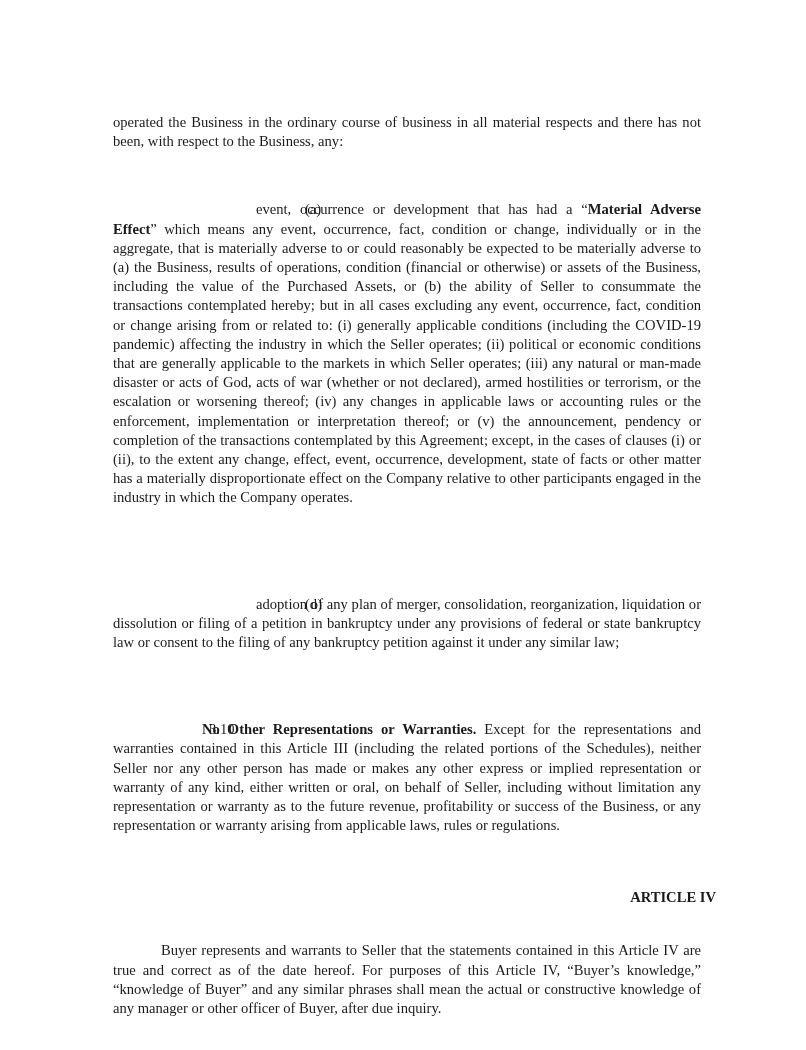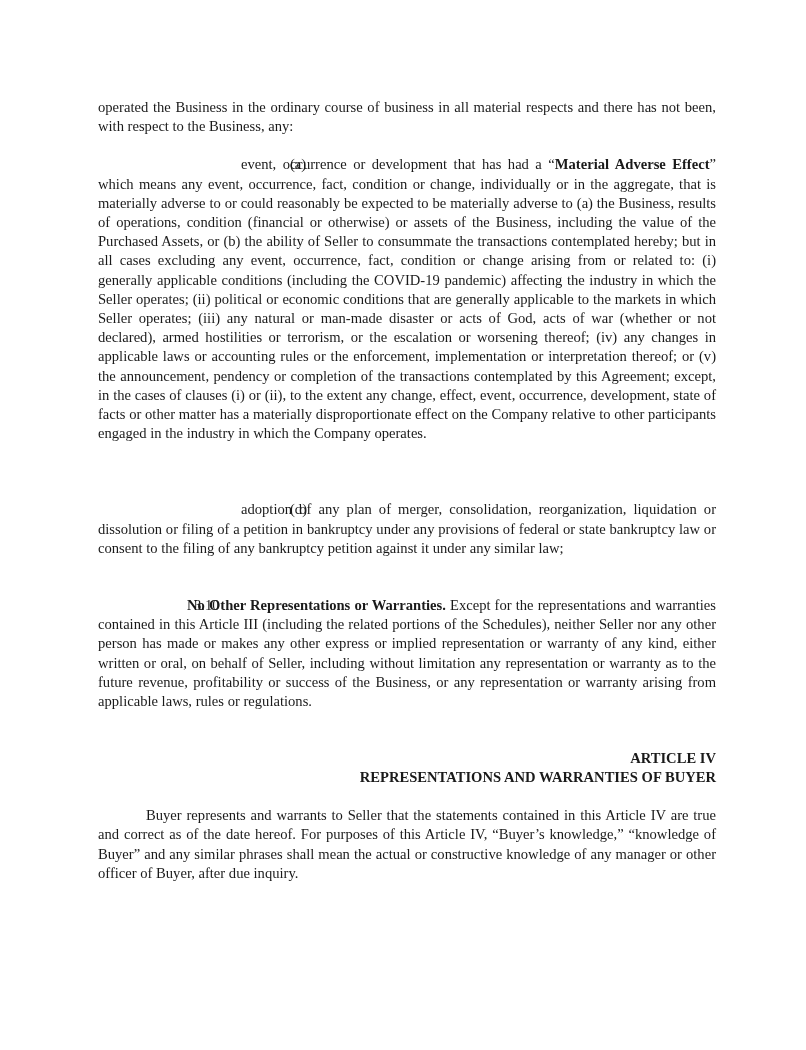--- a/index.html
+++ b/index.html
@@ -17,21 +17,21 @@
     }
     .page {
       position: absolute;
       left: 98px;
       top: 98px;
       width: 618px;
       font-size: 14.6px;
       line-height: 19.2px;
     }
     p {
-      margin: 0;
+      margin: 15px;
       text-align: justify;
       text-align-last: auto;
     }
     .gap { height: 19px; }
     .gap-lg { height: 38px; }
     .clause-first {
       text-indent: 96px;
     }
     .clause-label {
       display: inline-block;
@@ -78,19 +78,18 @@
   <div class="gap"></div>
 
 
   <div class="gap"></div>
 
   <p class="section-first"><span class="section-num">3.10</span><b>No Other Representations or Warranties.</b><span> Except for the representations and warranties contained in this Article III (including the related portions of the Schedules), neither Seller nor any other person has made or makes any other express or implied representation or warranty of any kind, either written or oral, on behalf of Seller, including without limitation any representation or warranty as to the future revenue, profitability or success of the Business, or any representation or warranty arising from applicable laws, rules or regulations.</span></p>
 
   <div class="gap-lg"></div>
 
   <div class="article-head">ARTICLE IV</div>
-  <div class="article-head">REPRESENTATIONS AND WARRANTIES OF BUYER</div>
 
   <div class="gap"></div>
 
   <p class="para-indent">Buyer represents and warrants to Seller that the statements contained in this Article IV are true and correct as of the date hereof. For purposes of this Article IV, “Buyer’s knowledge,” “knowledge of Buyer” and any similar phrases shall mean the actual or constructive knowledge of any manager or other officer of Buyer, after due inquiry.</p>
 
 </div>
 
 </body></html>

